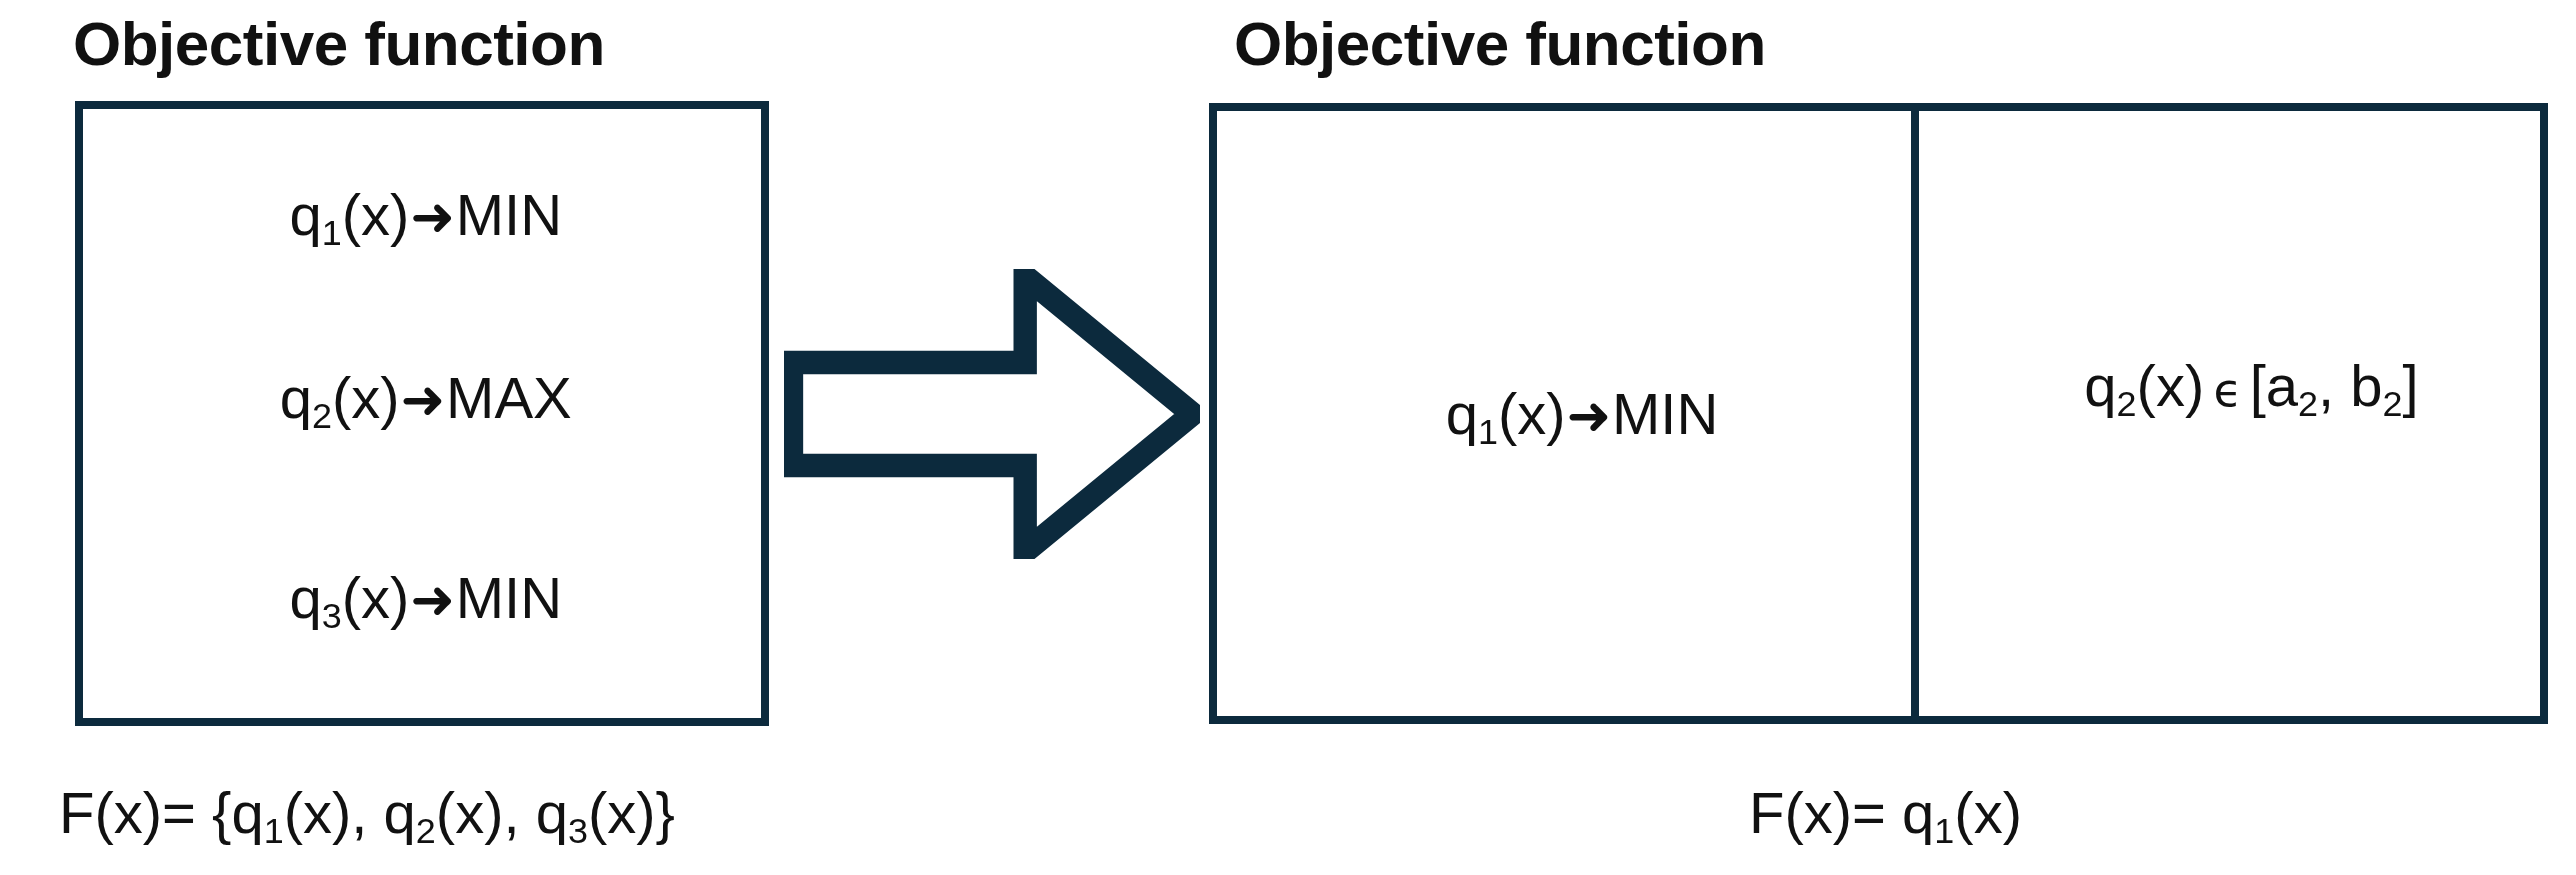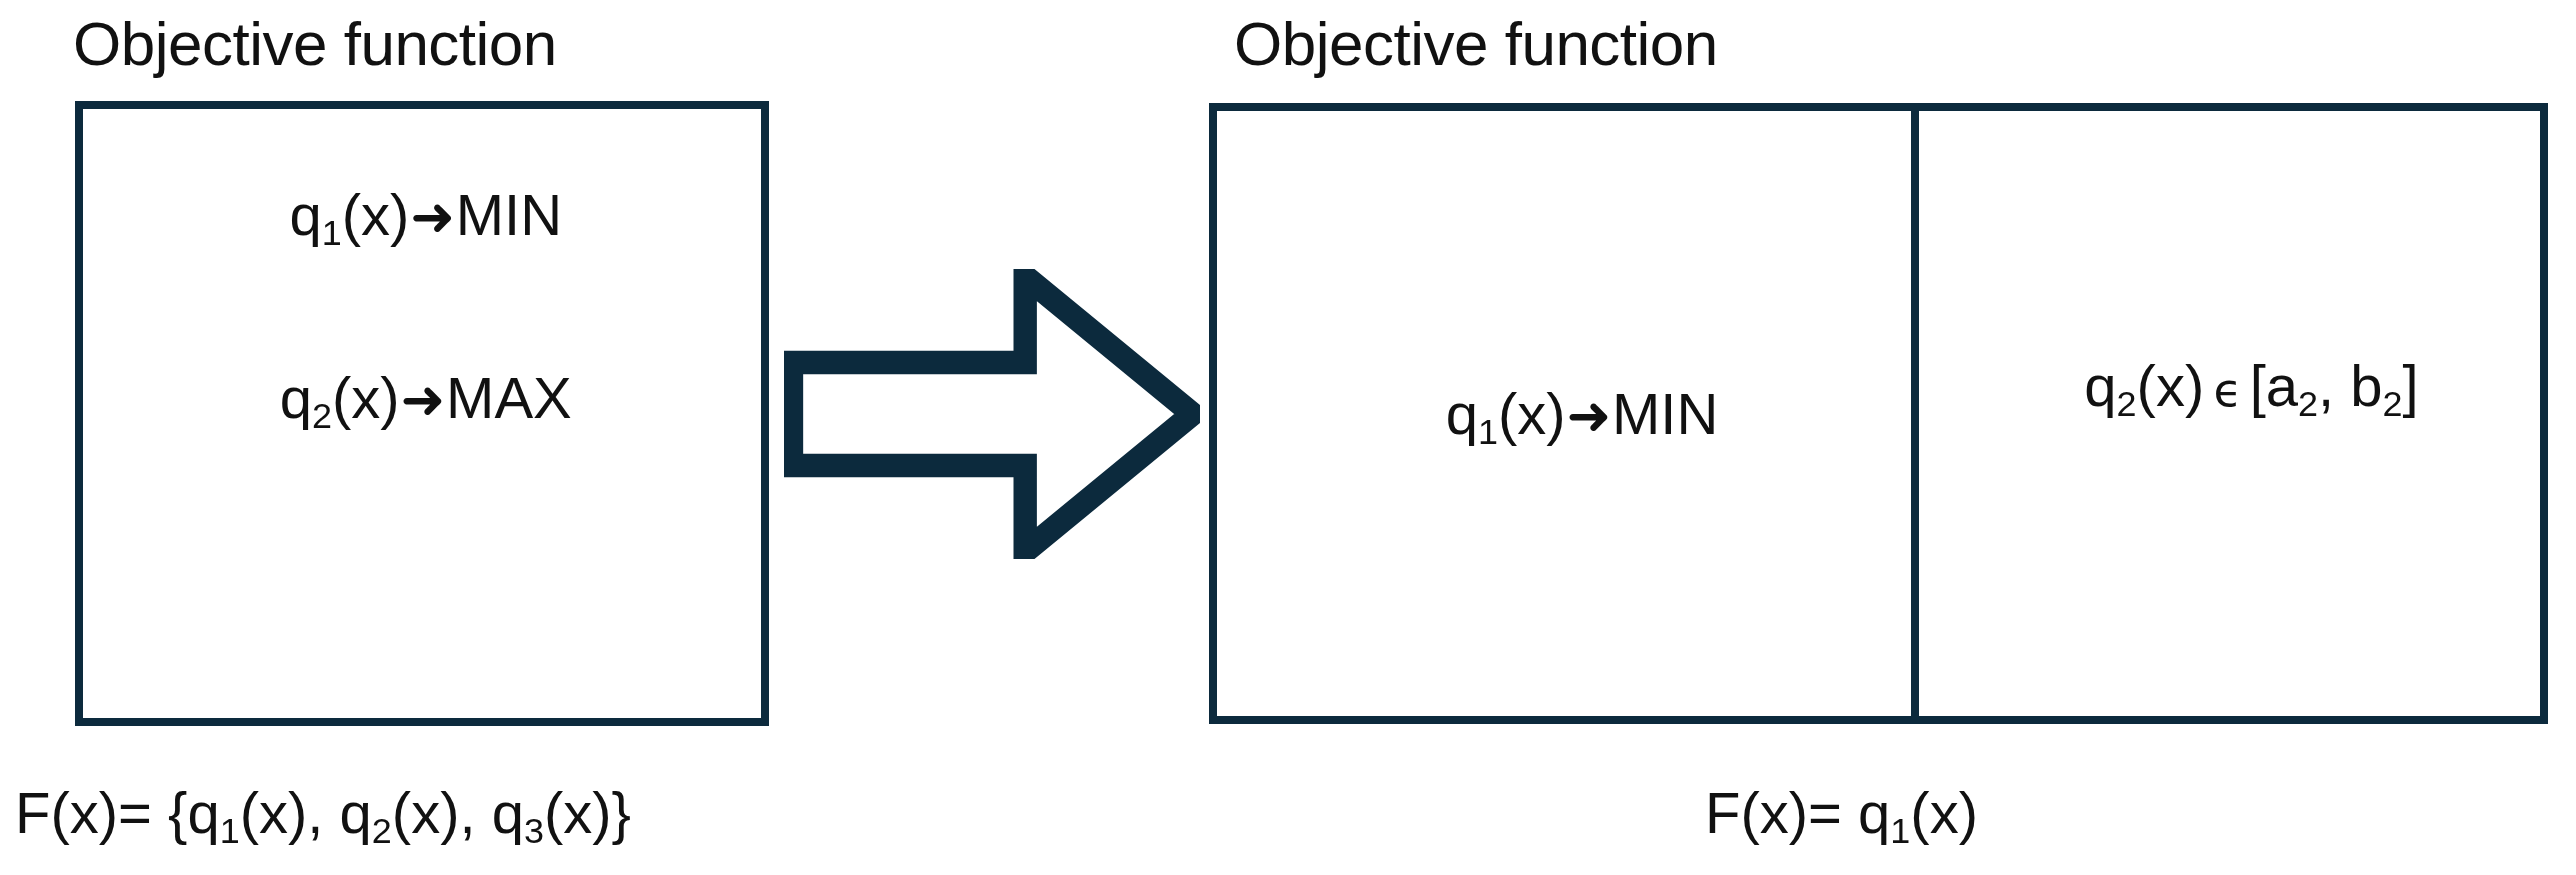--- a/index.html
+++ b/index.html
@@ -23,21 +23,21 @@
     height: 875px;
   }
 
   
   .hdr {
     position: absolute;
     font-size: 62px;
     line-height: 1;
     color: #111111;
     white-space: nowrap;
-    font-weight: 400;
+    font-weight: 700;
     letter-spacing: -0.5px;
   }
   #hdr-left  { left: 73px;  top: 13px; }
   #hdr-mid   { left: 1234px; top: 13px; }
   #hdr-right { left: 2015px; top: 13px; }
 
   
   .box {
     position: absolute;
     box-sizing: border-box;
@@ -118,20 +118,21 @@
   
   #lim-1 { margin-bottom: 56px; }
 
   
   .caption {
     position: absolute;
     font-size: 58px;
     line-height: 1;
     color: #111111;
     white-space: nowrap;
+    margin-left: 44px;
   }
   .caption sub {
     font-size: 0.62em;
     vertical-align: -0.28em;
     line-height: 0;
   }
   #cap-left  { left: 15px;   top: 784px; }
   #cap-right { left: 1705px; top: 784px; text-align: center; }
 
   
@@ -154,20 +155,23 @@
   <div class="box" id="box-left">
 
     <div class="formula lline" id="lline-1">
       <span>q</span><sub>1</sub><span>(x)</span><span class="arrowglyph">➜</span><span>MIN</span>
     </div>
 
     <div class="formula lline" id="lline-2">
       <span>q</span><sub>2</sub><span>(x)</span><span class="arrowglyph">➜</span><span>MAX</span>
     </div>
 
+    <div class="formula lline" id="lline-3">
+      <span>q</span><sub>3</sub><span>(x)</span><span class="arrowglyph">➜</span><span>MIN</span>
+    </div>
 
   </div>
 
   <div class="caption" id="cap-left">
     <span>F(x)= {</span><span><span>q</span><sub>1</sub><span>(x)</span></span><span>, </span><span><span>q</span><sub>2</sub><span>(x)</span></span><span>, </span><span><span>q</span><sub>3</sub><span>(x)</span></span><span>}</span>
   </div>
 
   <div id="arrow-wrap">
     <svg viewBox="0 0 445 310" preserveAspectRatio="none" aria-hidden="true">
       <polygon points="8,100 258,100 258,8 437,155 258,302 258,210 8,210" fill="#ffffff" stroke="#0c2a3d" stroke-width="25" stroke-linejoin="miter"></polygon>

